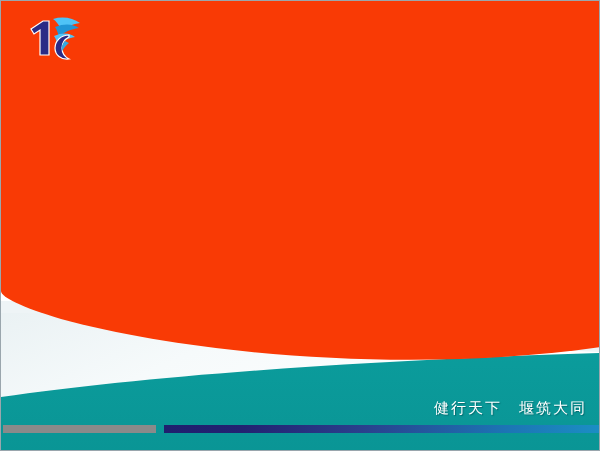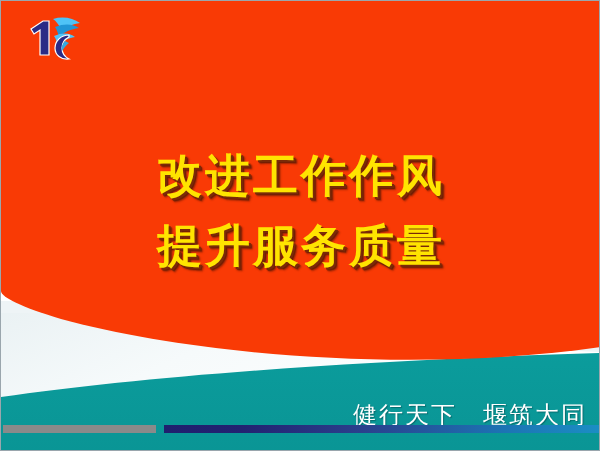--- a/index.html
+++ b/index.html
@@ -59,21 +59,21 @@
        4px 4px 2px rgba(70,20,4,0.45);
     white-space: nowrap;
   }
 
   
   #tagline {
     position: absolute;
     right: 12px;
     top: 398px;
     font-family: "DejaVu Sans", "Liberation Sans", sans-serif;
-    font-size: 24px;
+    font-size: 15px;
     color: #ffffff;
     letter-spacing: 2px;
     white-space: nowrap;
     text-shadow: 1px 1px 1px rgba(0,70,75,0.55);
     user-select: none;
   }
 
   
   #gray-rule {
     position: absolute;
@@ -132,23 +132,19 @@
 
         <path d="M8,16 L20,8 L26,8 L26,42 L17,42 L17,17 L11,21 Z" fill="#2b2b86" stroke="#ffffff" stroke-width="1.2"></path>
 
         <path d="M46,22 C38,22 32,28 32,35 C32,42 38,47 46,46 C42,44 39,40 39,35 C39,30 42,26 46,24 Z" fill="#2b2b86" stroke="#ffffff" stroke-width="1.2"></path>
 
         <path d="M42,28 C39,31 38,34 39,38 C41,35 43,32 46,30 Z" fill="#37a8e0"></path>
       </g>
     </svg>
   </div>
 
-  <div id="title-block">
-    <div class="title-line">改进工作作风</div>
-    <div class="title-line">提升服务质量</div>
-  </div>
 
   <div id="tagline">健行天下　堰筑大同</div>
 
   <div id="gray-rule"></div>
   <div id="blue-rule"></div>
 
 </div>
 
 </body></html>

